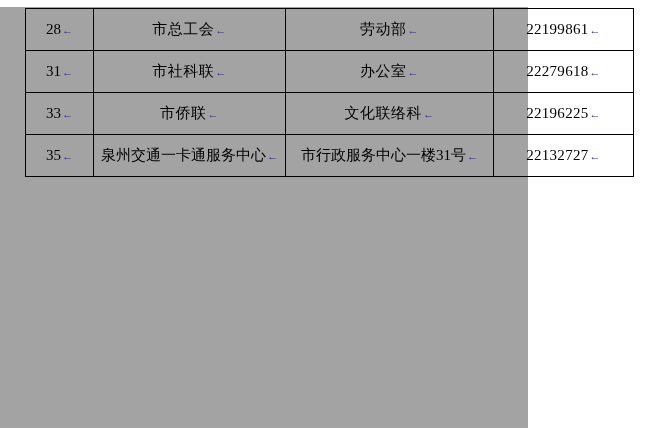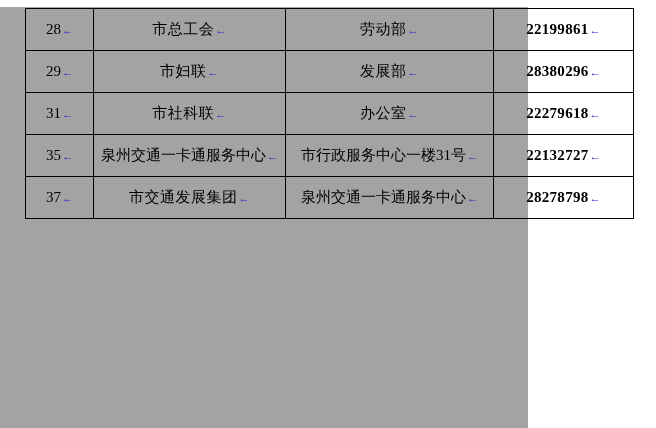--- a/index.html
+++ b/index.html
@@ -42,21 +42,21 @@
     overflow: hidden;
   }
   col.c-num   { width: 68px; }
   col.c-org   { width: 192px; }
   col.c-dept  { width: 208px; }
   col.c-phone { width: 140px; }
 
   td.num   { font-size: 15px; }
   td.org   { font-size: 15px; letter-spacing: 0.5px; }
   td.dept  { font-size: 15px; letter-spacing: 0.5px; }
-  td.phone { font-size: 15px; letter-spacing: 0.3px; font-weight: bold; }
+  td.phone { font-size: 15px; letter-spacing: 0.3px; }
 
   
   td.tight { font-size: 14px; letter-spacing: 0px; }
 
   .pilcrow {
     color: #2222cc;
     font-size: 11px;
     vertical-align: baseline;
     padding-left: 1px;
   }
@@ -73,38 +73,32 @@
       <col class="c-phone">
     </colgroup>
     <tbody>
       <tr>
         <td class="num"><span>28</span><span class="pilcrow">←</span></td>
         <td class="org"><span>市总工会</span><span class="pilcrow">←</span></td>
         <td class="dept"><span>劳动部</span><span class="pilcrow">←</span></td>
         <td class="phone"><span>22199861</span><span class="pilcrow">←</span></td>
       </tr>
       <tr>
-        <td class="num"><span>29</span><span class="pilcrow">←</span></td>
-        <td class="org"><span>市妇联</span><span class="pilcrow">←</span></td>
-        <td class="dept"><span>发展部</span><span class="pilcrow">←</span></td>
-        <td class="phone"><span>28380296</span><span class="pilcrow">←</span></td>
-      </tr>
-      <tr>
         <td class="num"><span>31</span><span class="pilcrow">←</span></td>
         <td class="org"><span>市社科联</span><span class="pilcrow">←</span></td>
         <td class="dept"><span>办公室</span><span class="pilcrow">←</span></td>
         <td class="phone"><span>22279618</span><span class="pilcrow">←</span></td>
+      </tr>
+      <tr>
+        <td class="num"><span>33</span><span class="pilcrow">←</span></td>
+        <td class="org"><span>市侨联</span><span class="pilcrow">←</span></td>
+        <td class="dept"><span>文化联络科</span><span class="pilcrow">←</span></td>
+        <td class="phone"><span>22196225</span><span class="pilcrow">←</span></td>
       </tr>
       <tr>
         <td class="num"><span>35</span><span class="pilcrow">←</span></td>
         <td class="org tight"><span>泉州交通一卡通服务中心</span><span class="pilcrow">←</span></td>
         <td class="dept tight"><span>市行政服务中心一楼31号</span><span class="pilcrow">←</span></td>
         <td class="phone"><span>22132727</span><span class="pilcrow">←</span></td>
       </tr>
-      <tr>
-        <td class="num"><span>37</span><span class="pilcrow">←</span></td>
-        <td class="org"><span>市交通发展集团</span><span class="pilcrow">←</span></td>
-        <td class="dept tight"><span>泉州交通一卡通服务中心</span><span class="pilcrow">←</span></td>
-        <td class="phone"><span>28278798</span><span class="pilcrow">←</span></td>
-      </tr>
     </tbody>
   </table>
 </div>
 
 </body></html>

